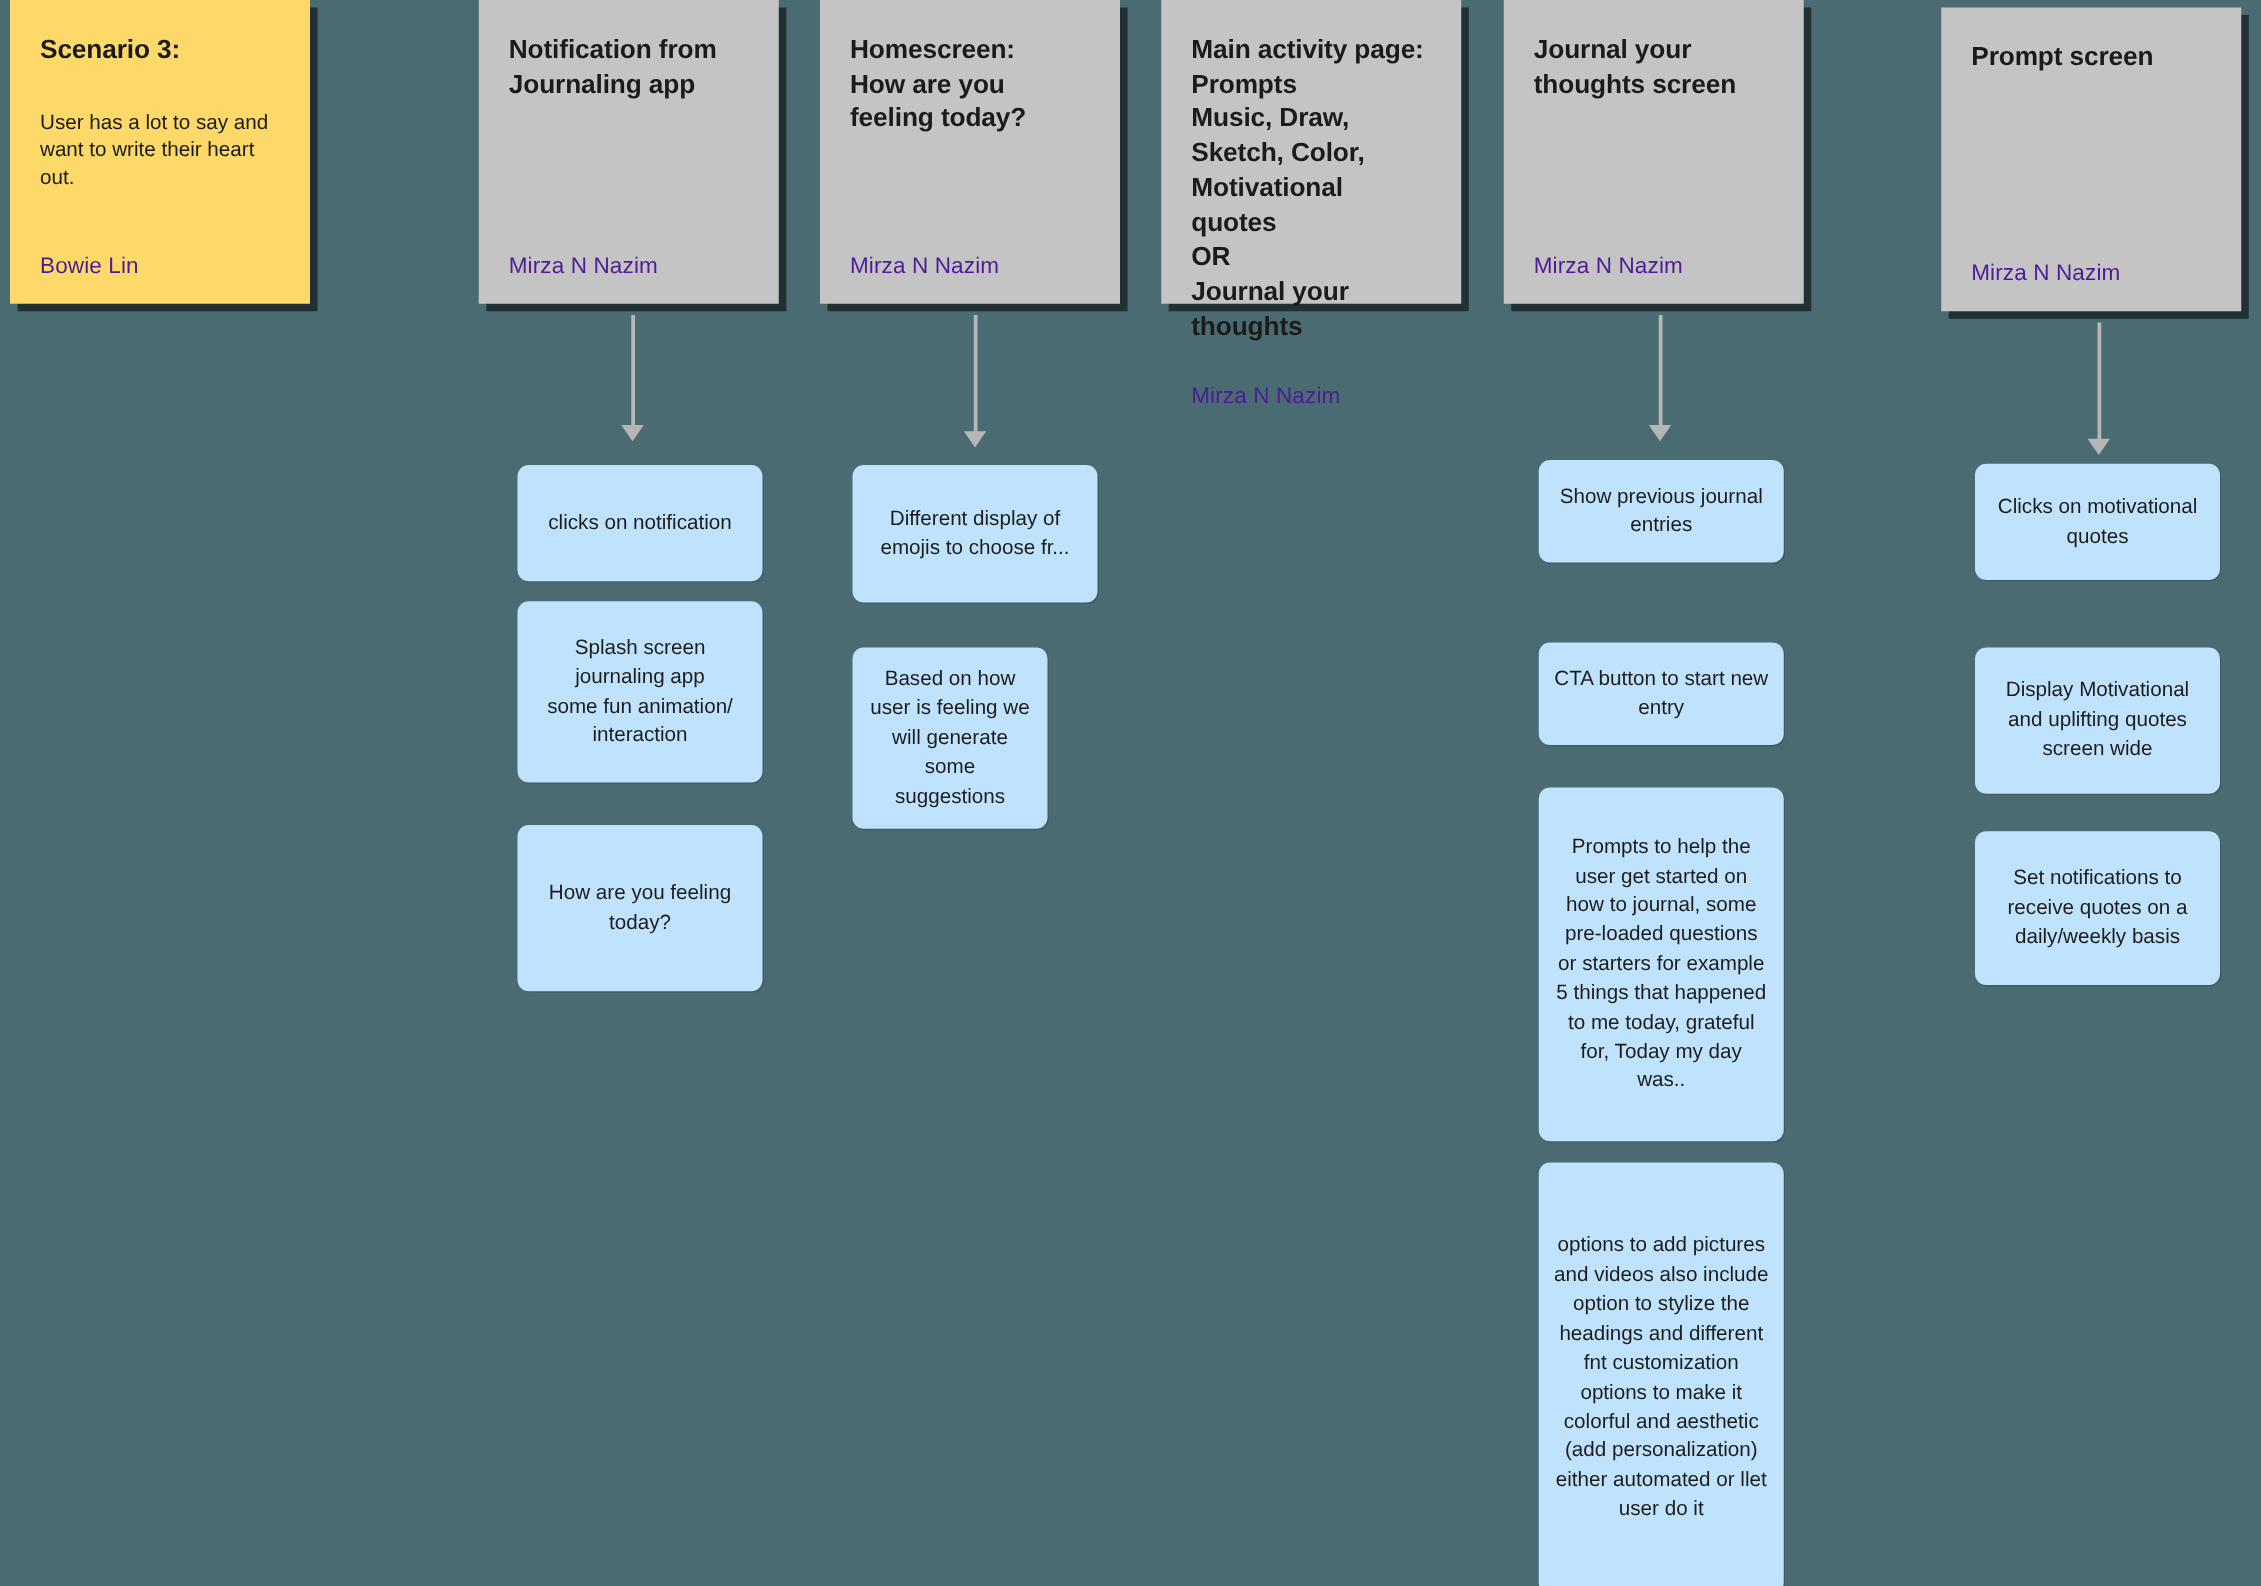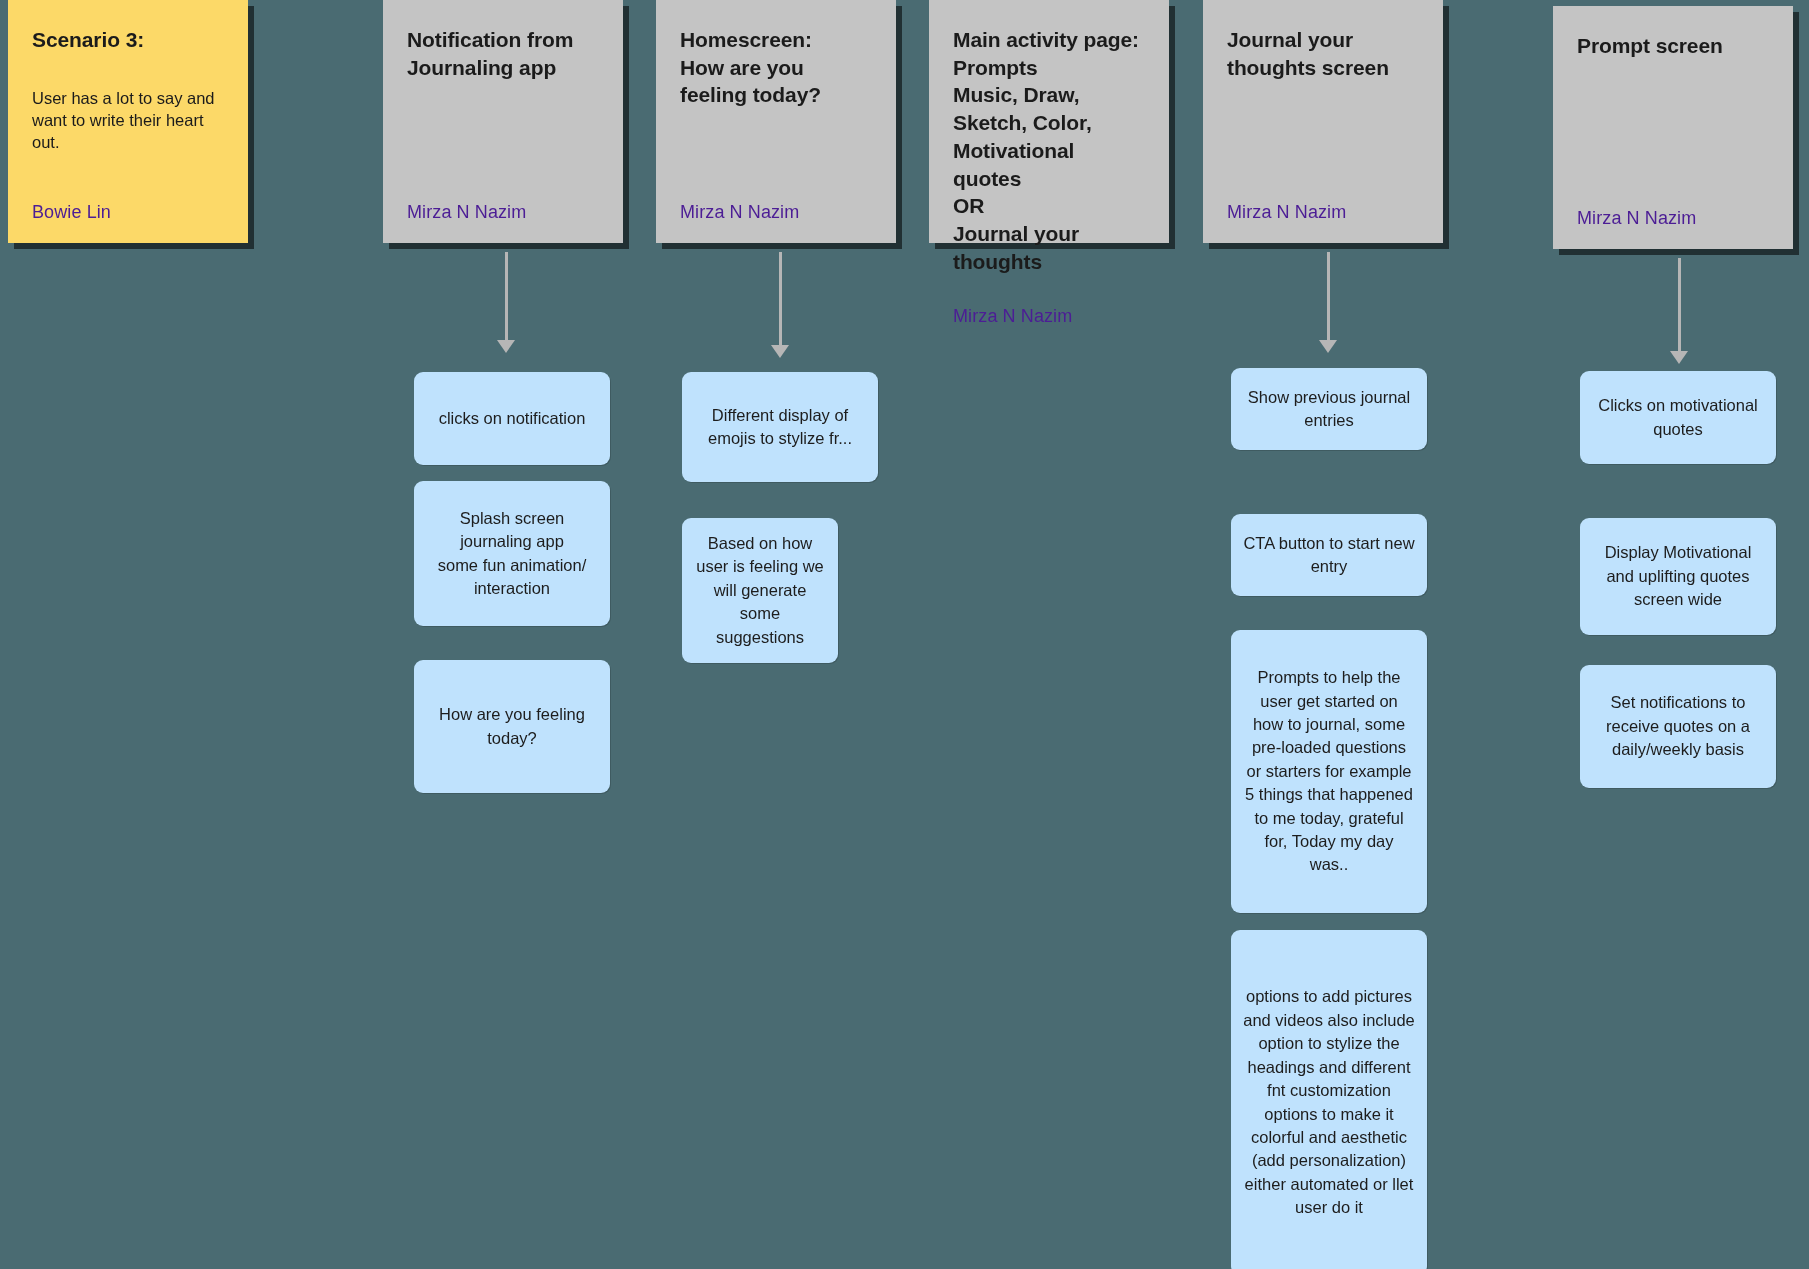--- a/index.html
+++ b/index.html
@@ -164,21 +164,21 @@
     <span>Splash screen
 journaling app
 some fun animation/
 interaction</span>
   </div>
   <div class="card" style="left:414px; top:660px; width:196px; height:133px;">
     <span>How are you feeling today?</span>
   </div>
 
   <div class="card" style="left:682px; top:372px; width:196px; height:110px;">
-    <span>Different display of emojis to stylize fr...</span>
+    <span>Different display of emojis to choose fr...</span>
   </div>
   <div class="card" style="left:682px; top:518px; width:156px; height:145px;justify-content:flex-end;">
     <span>Based on how user is feeling we will generate some suggestions</span>
   </div>
 
   <div class="card" style="left:1231px; top:368px; width:196px; height:82px;">
     <span>Show previous journal entries</span>
   </div>
   <div class="card" style="left:1231px; top:498px; width:196px; height:82px;margin-top:16px;">
     <span>CTA button to start new entry</span>

